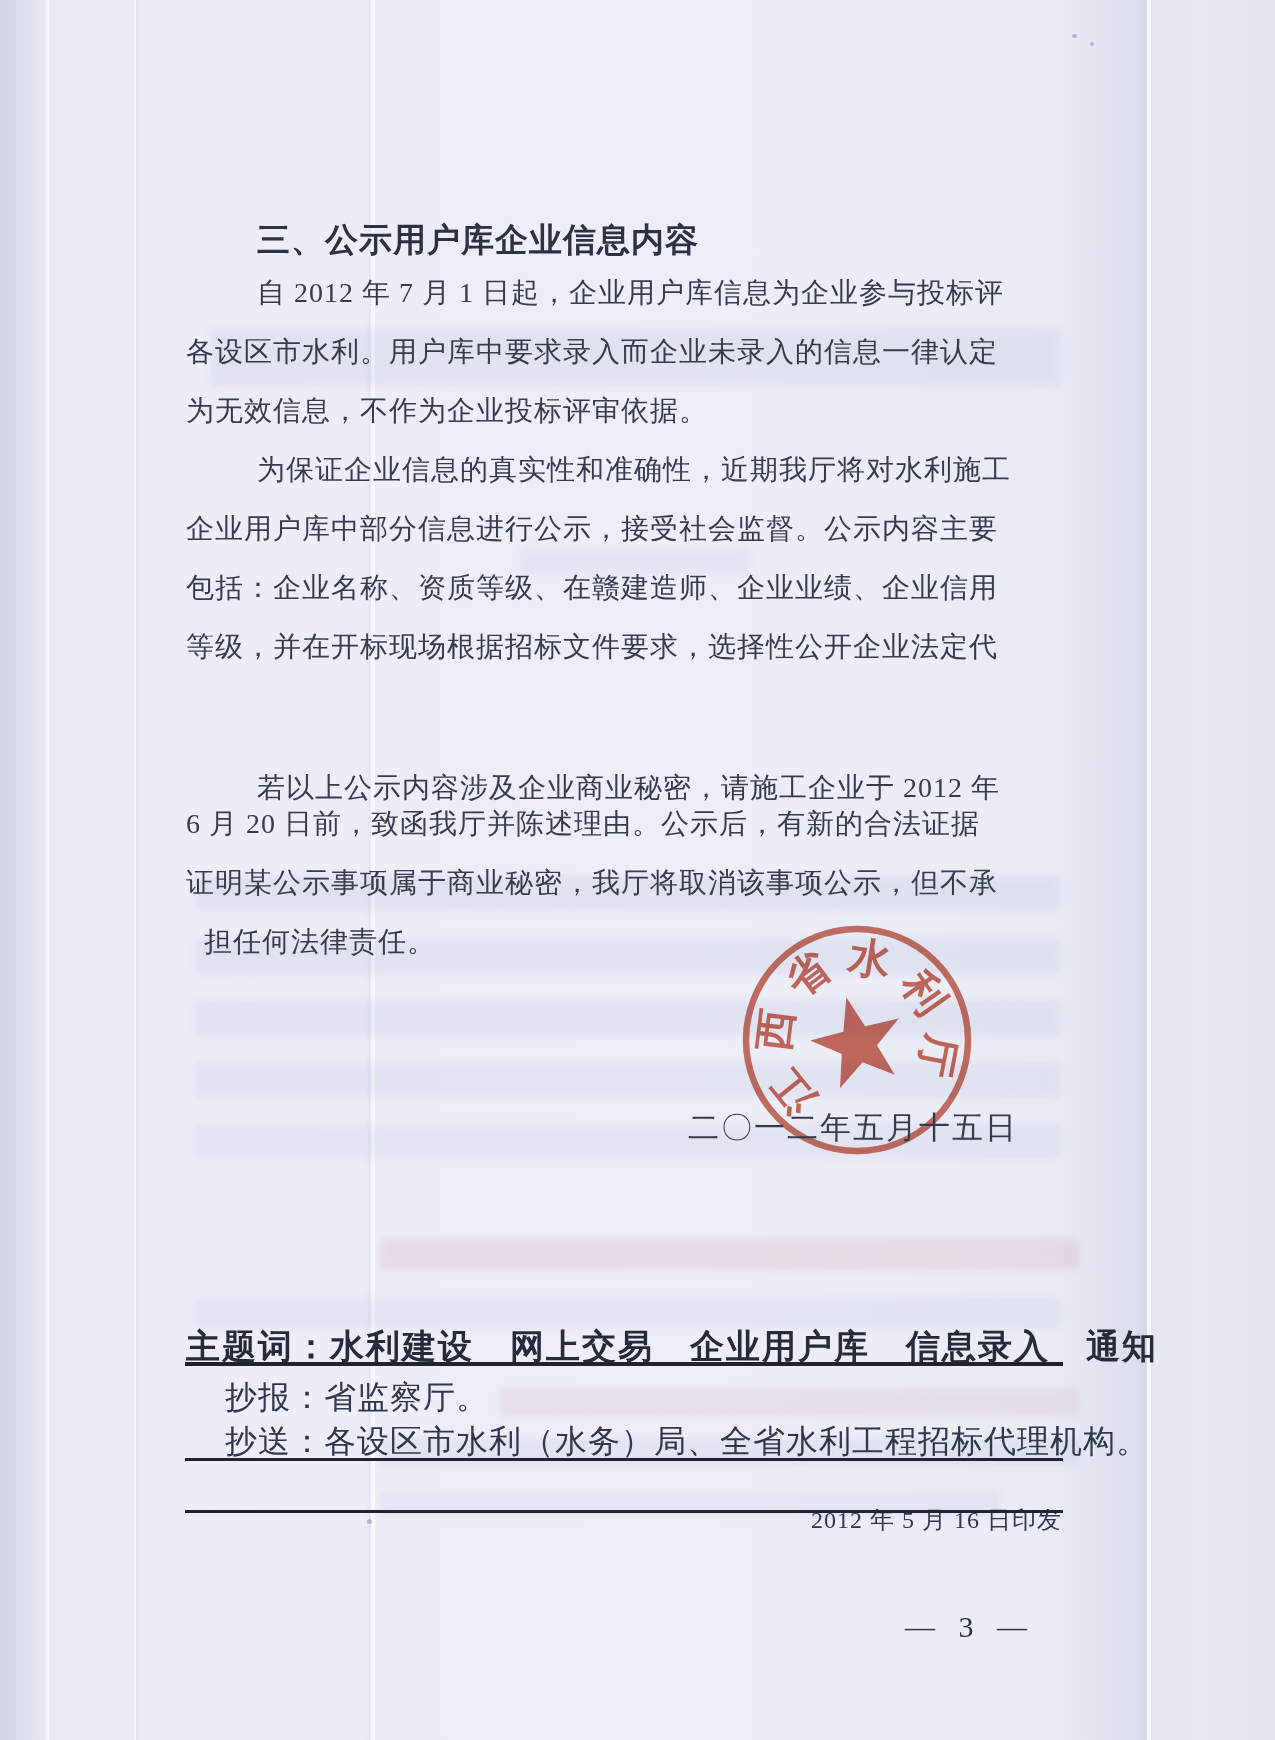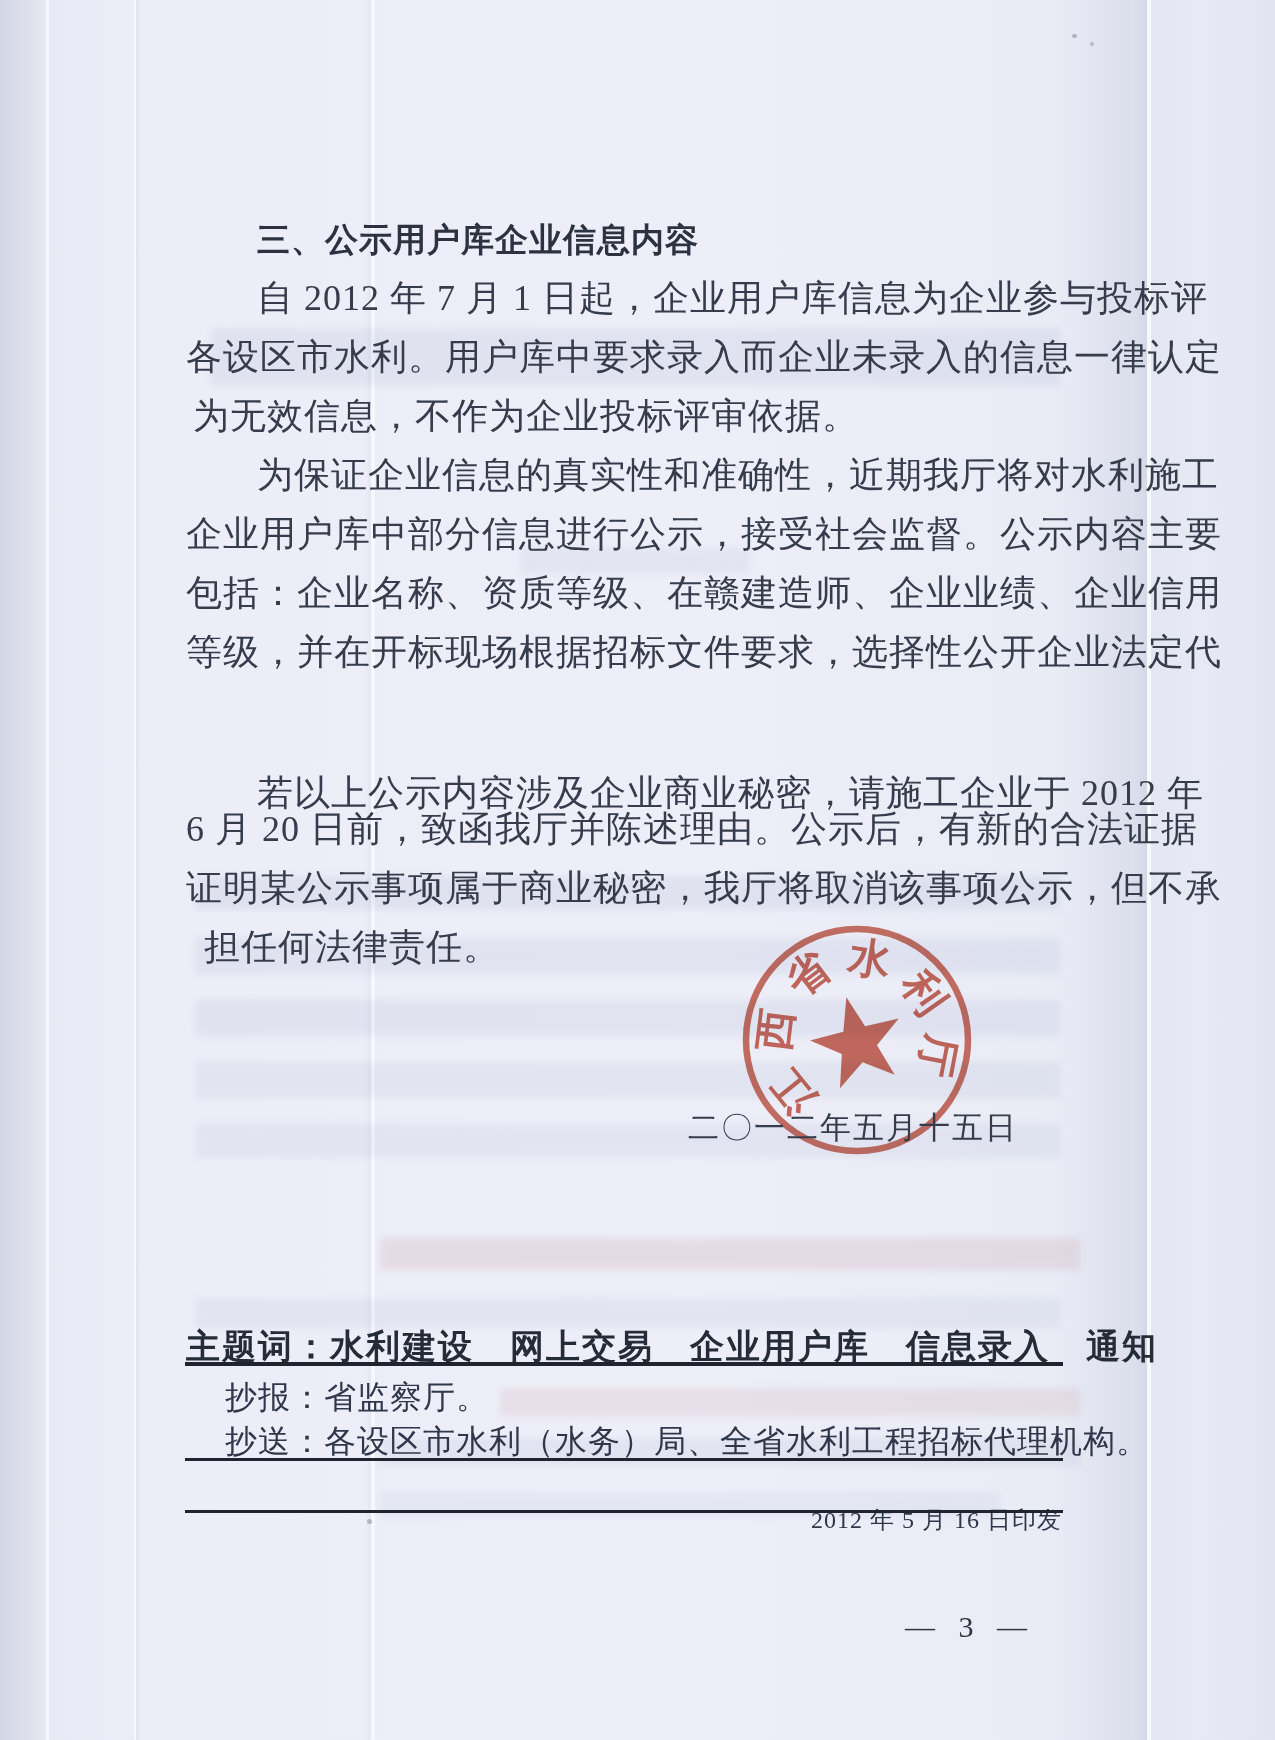--- a/index.html
+++ b/index.html
@@ -27,21 +27,21 @@
   .speck{position:absolute;border-radius:50%;background:#7b8296;}
   
   .ghost{position:absolute;border-radius:4px;filter:blur(3px);}
   
   .heading{
     position:absolute;left:257px;top:218px;
     font-family:"Liberation Sans","DejaVu Sans",sans-serif;
     font-weight:bold;font-size:33px;letter-spacing:1px;color:#2c3240;white-space:pre;}
   .bodyline{
     position:absolute;left:186px;height:44px;
-    font-size:36px;letter-spacing:1px;color:#363c4b;white-space:pre;}
+    font-size:28px;letter-spacing:1px;color:#363c4b;white-space:pre;}
   .bodyline.indent{left:257px;}
   
   .seal{position:absolute;left:735px;top:918px;width:244px;height:244px;
     mix-blend-mode:multiply;opacity:.92;}
   .seal-ring{fill:none;stroke:#c5523f;stroke-width:6.5;opacity:.88;}
   .seal-star{fill:#c5523f;opacity:.9;}
   .seal-char{font-size:42px;font-weight:bold;fill:#c5523f;
     text-anchor:middle;dominant-baseline:central;
     font-family:"Liberation Serif","DejaVu Serif",serif;opacity:.92;}
   .sign-date{position:absolute;left:688px;top:1092px;
@@ -85,21 +85,21 @@
   <div class="ghost" style="left:380px;top:1238px;width:700px;height:32px;background:#c0808e;opacity:.16;"></div>
   <div class="ghost" style="left:195px;top:1298px;width:865px;height:30px;background:#8e98c0;opacity:.10;"></div>
   <div class="ghost" style="left:500px;top:1388px;width:580px;height:28px;background:#c0808e;opacity:.13;"></div>
   <div class="ghost" style="left:380px;top:1438px;width:700px;height:28px;background:#8e98c0;opacity:.11;"></div>
   <div class="ghost" style="left:380px;top:1492px;width:620px;height:26px;background:#8e98c0;opacity:.08;"></div>
 
   <div class="heading">三、公示用户库企业信息内容</div>
 
   <div class="bodyline indent" style="top:274px;">自 2012 年 7 月 1 日起，企业用户库信息为企业参与投标评</div>
   <div class="bodyline" style="top:333px;">各设区市水利。用户库中要求录入而企业未录入的信息一律认定</div>
-  <div class="bodyline" style="top:392px;margin-left:7px;">为无效信息，不作为企业投标评审依据。</div>
+  <div class="bodyline" style="top:392px;">为无效信息，不作为企业投标评审依据。</div>
   <div class="bodyline indent" style="top:451px;">为保证企业信息的真实性和准确性，近期我厅将对水利施工</div>
   <div class="bodyline" style="top:510px;">企业用户库中部分信息进行公示，接受社会监督。公示内容主要</div>
   <div class="bodyline" style="top:569px;">包括：企业名称、资质等级、在赣建造师、企业业绩、企业信用</div>
   <div class="bodyline" style="top:628px;">等级，并在开标现场根据招标文件要求，选择性公开企业法定代</div>
   <div class="bodyline indent" style="top:746px;margin-top:23px;">若以上公示内容涉及企业商业秘密，请施工企业于 2012 年</div>
   <div class="bodyline" style="top:805px;">6 月 20 日前，致函我厅并陈述理由。公示后，有新的合法证据</div>
   <div class="bodyline" style="top:864px;">证明某公示事项属于商业秘密，我厅将取消该事项公示，但不承</div>
   <div class="bodyline" style="top:923px;margin-left:18px;">担任何法律责任。</div>
 
   <svg class="seal" viewBox="0 0 244 244">

